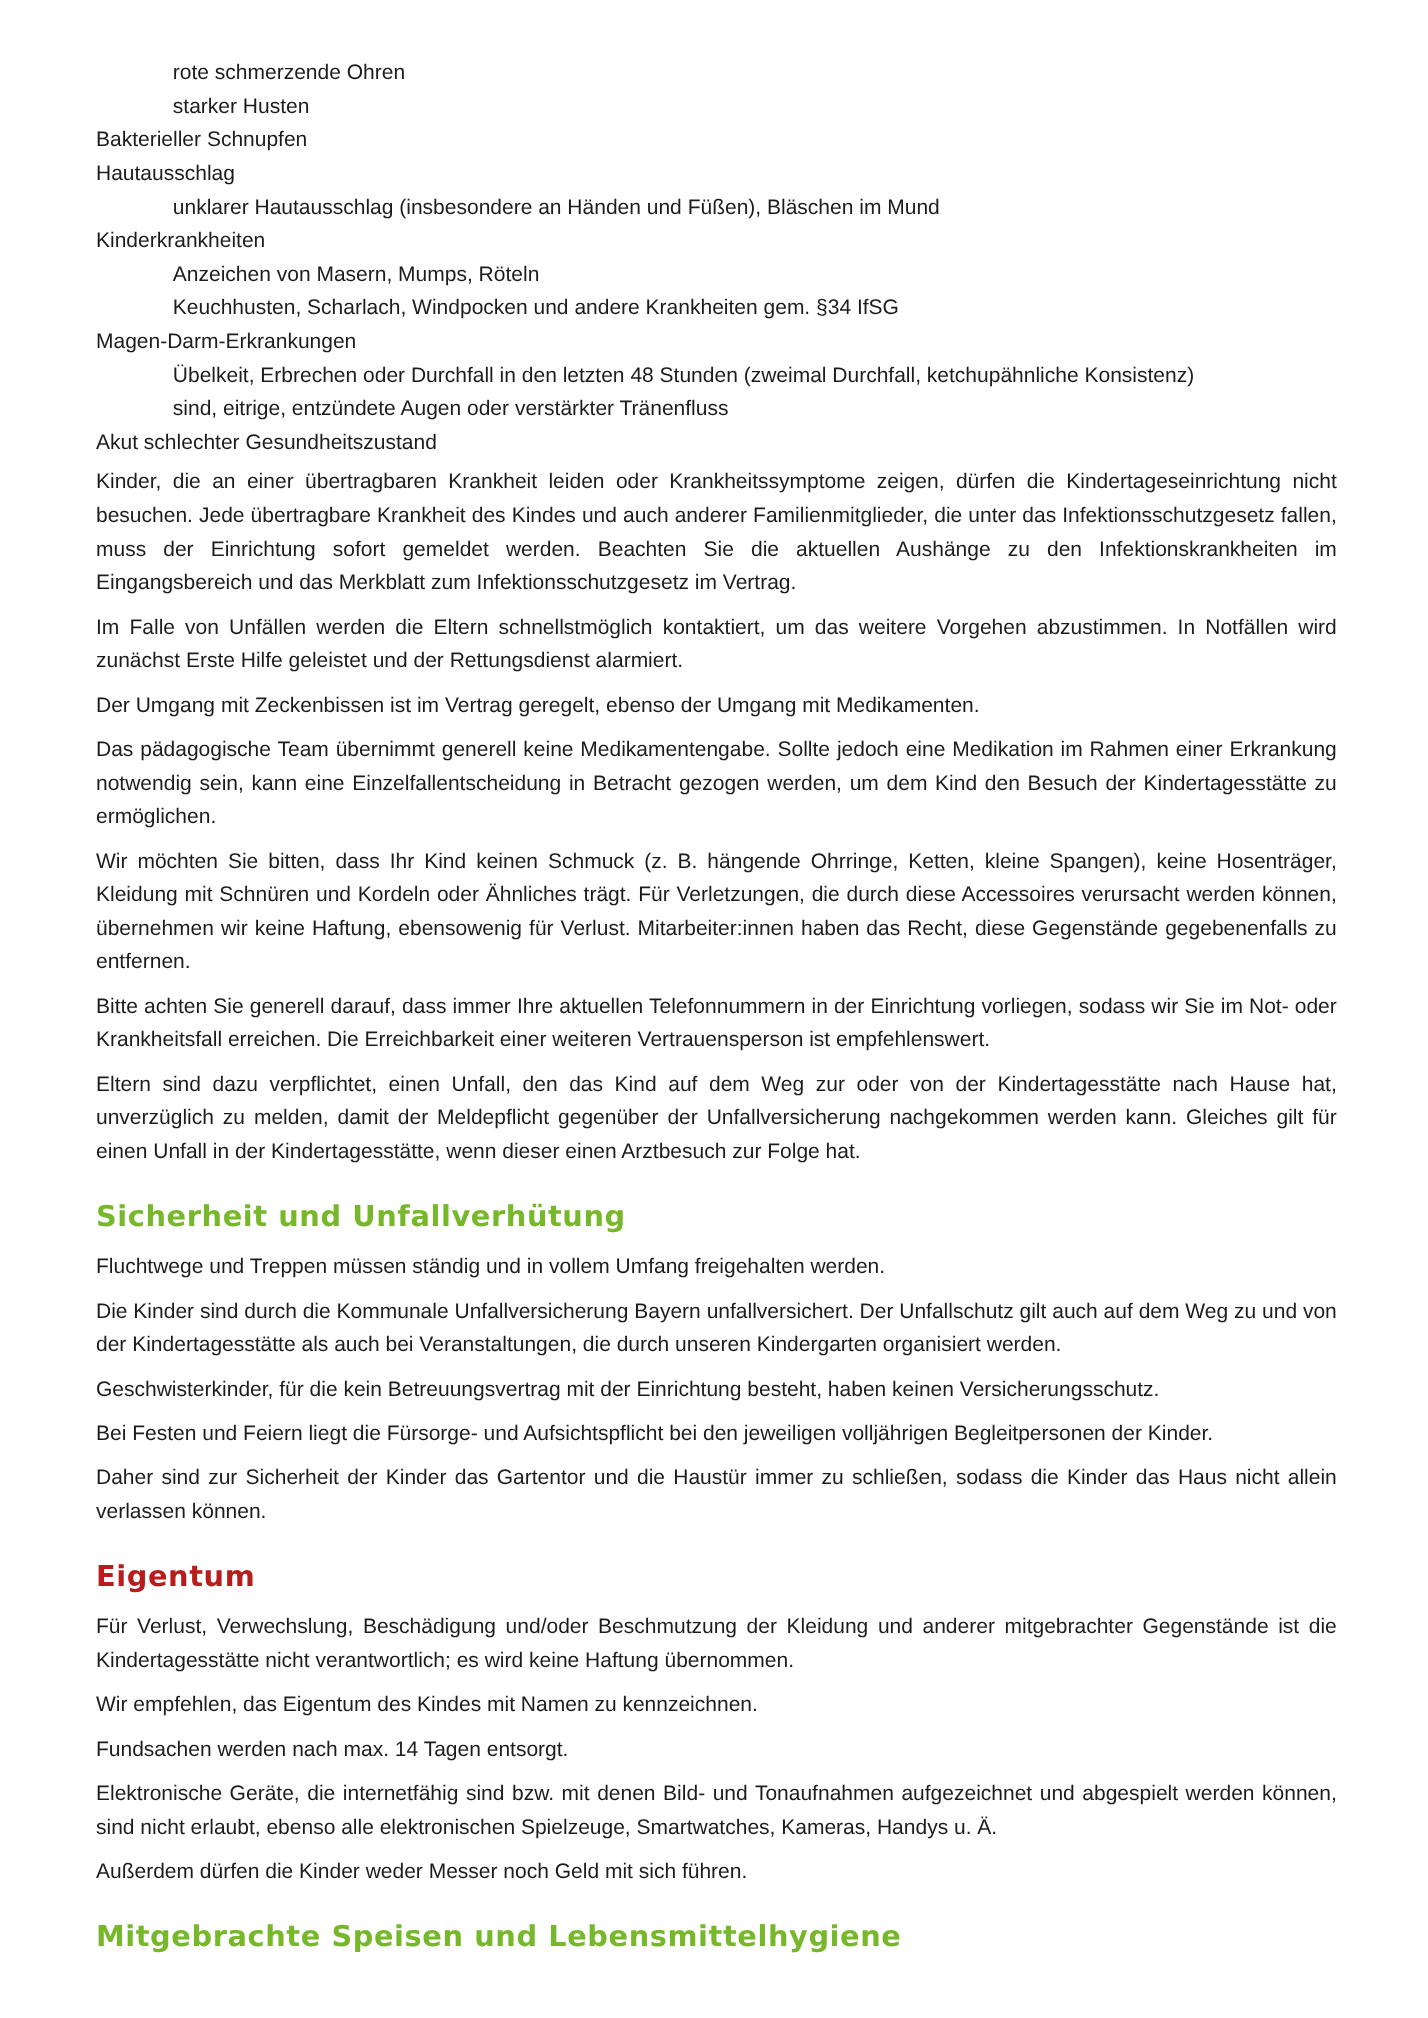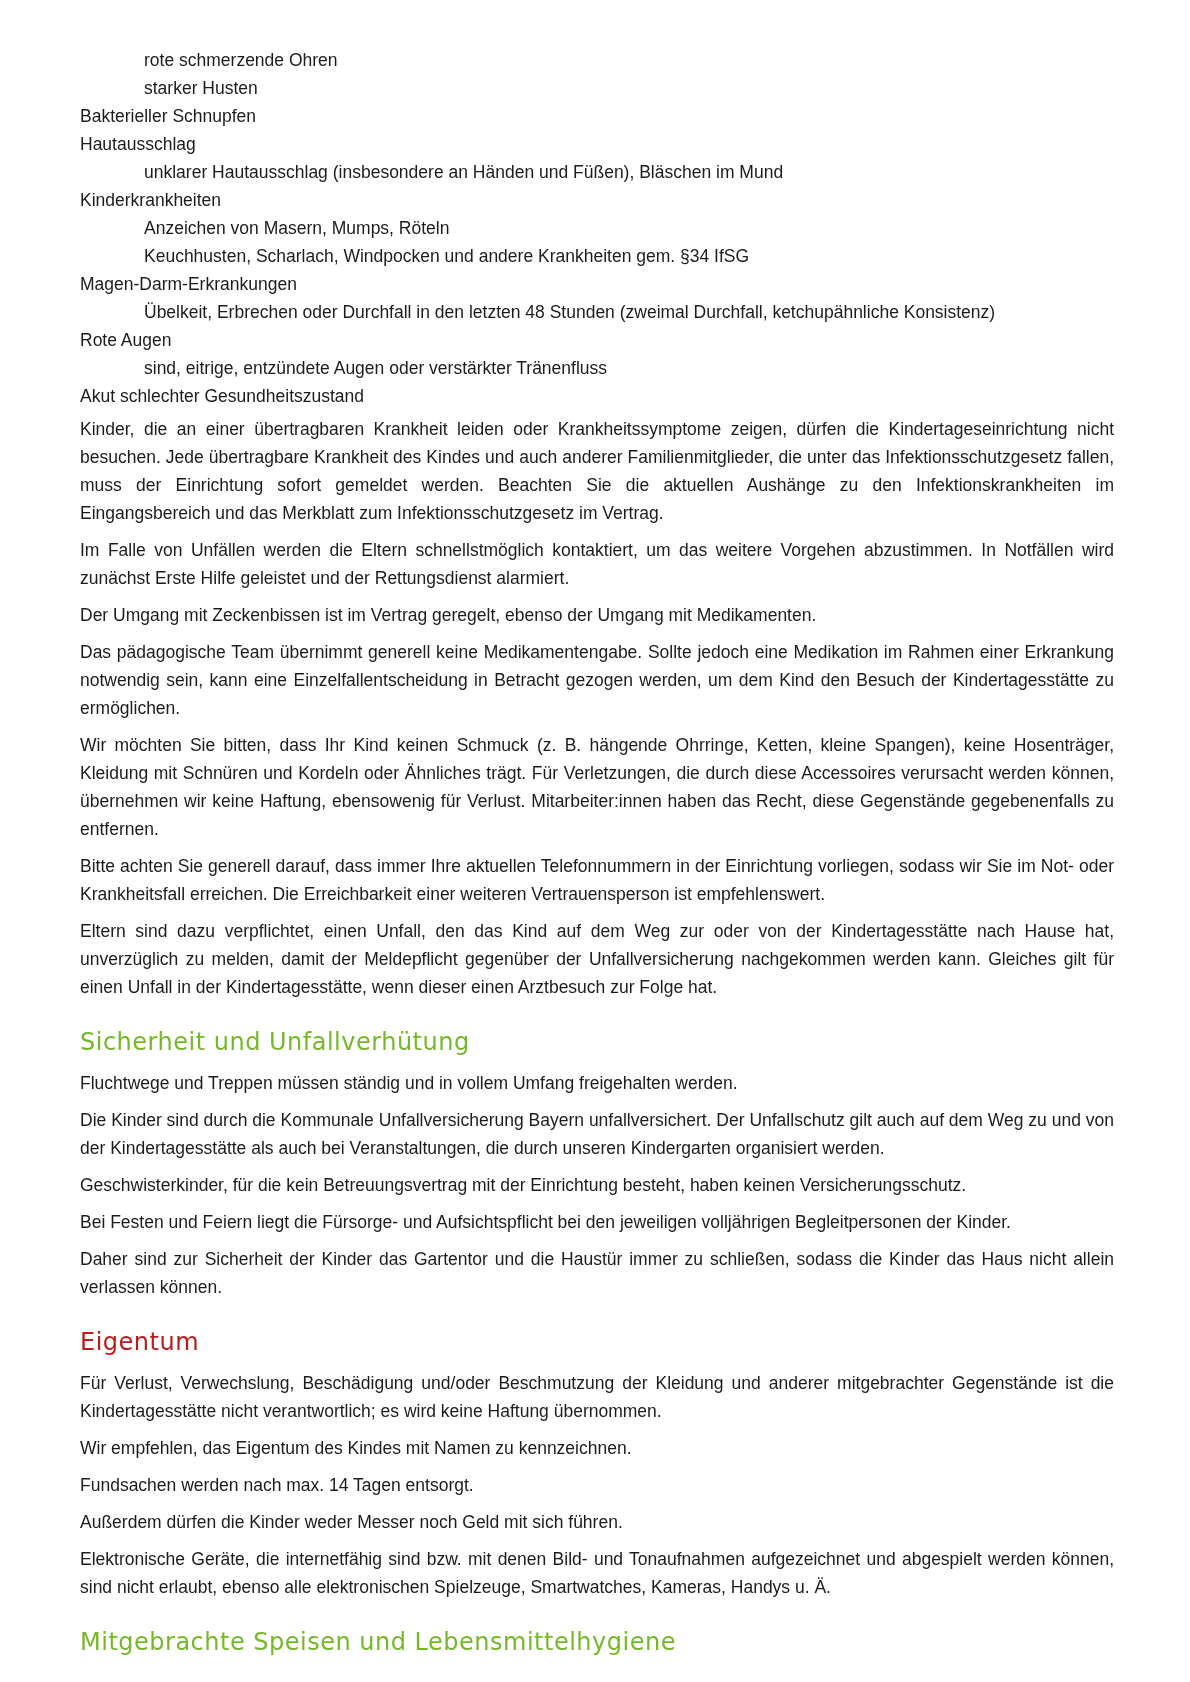--- a/index.html
+++ b/index.html
@@ -32,21 +32,21 @@
     padding-left: 64px;
   }
   .para {
     font-size: 17.5px;
     line-height: 28px;
     text-align: justify;
     margin: 0 0 9px 0;
   }
   .section-heading {
     font-family: "DejaVu Sans", sans-serif;
-    font-weight: 400;
+    font-weight: 700;
     font-size: 24px;
     line-height: 30px;
     letter-spacing: 0.5px;
     margin: 26px 0 12px 0;
     text-align: left;
   }
   .sym-list {
     margin-bottom: 5px;
   }
 </style>
@@ -58,21 +58,20 @@
       <div class="sym-item indent-1">rote schmerzende Ohren</div>
       <div class="sym-item indent-1">starker Husten</div>
       <div class="sym-item indent-0">Bakterieller Schnupfen</div>
       <div class="sym-item indent-0">Hautausschlag</div>
       <div class="sym-item indent-1">unklarer Hautausschlag (insbesondere an Händen und Füßen), Bläschen im Mund</div>
       <div class="sym-item indent-0">Kinderkrankheiten</div>
       <div class="sym-item indent-1">Anzeichen von Masern, Mumps, Röteln</div>
       <div class="sym-item indent-1">Keuchhusten, Scharlach, Windpocken und andere Krankheiten gem. §34 IfSG</div>
       <div class="sym-item indent-0">Magen-Darm-Erkrankungen</div>
       <div class="sym-item indent-1">Übelkeit, Erbrechen oder Durchfall in den letzten 48 Stunden (zweimal Durchfall, ketchupähnliche Konsistenz)</div>
-      <div class="sym-item indent-0">Rote Augen</div>
       <div class="sym-item indent-1">sind, eitrige, entzündete Augen oder verstärkter Tränenfluss</div>
       <div class="sym-item indent-0">Akut schlechter Gesundheitszustand</div>
     </div>
   <div>
       <p class="para">Kinder, die an einer übertragbaren Krankheit leiden oder Krankheitssymptome zeigen, dürfen die Kindertageseinrichtung nicht besuchen. Jede übertragbare Krankheit des Kindes und auch anderer Familienmitglieder, die unter das Infektionsschutzgesetz fallen, muss der Einrichtung sofort gemeldet werden. Beachten Sie die aktuellen Aushänge zu den Infektionskrankheiten im Eingangsbereich und das Merkblatt zum Infektionsschutzgesetz im Vertrag.</p>
       <p class="para">Im Falle von Unfällen werden die Eltern schnellstmöglich kontaktiert, um das weitere Vorgehen abzustimmen. In Notfällen wird zunächst Erste Hilfe geleistet und der Rettungsdienst alarmiert.</p>
       <p class="para">Der Umgang mit Zeckenbissen ist im Vertrag geregelt, ebenso der Umgang mit Medikamenten.</p>
       <p class="para">Das pädagogische Team übernimmt generell keine Medikamentengabe. Sollte jedoch eine Medikation im Rahmen einer Erkrankung notwendig sein, kann eine Einzelfallentscheidung in Betracht gezogen werden, um dem Kind den Besuch der Kindertagesstätte zu ermöglichen.</p>
       <p class="para">Wir möchten Sie bitten, dass Ihr Kind keinen Schmuck (z. B. hängende Ohrringe, Ketten, kleine Spangen), keine Hosenträger, Kleidung mit Schnüren und Kordeln oder Ähnliches trägt. Für Verletzungen, die durch diese Accessoires verursacht werden können, übernehmen wir keine Haftung, ebensowenig für Verlust. Mitarbeiter:innen haben das Recht, diese Gegenstände gegebenenfalls zu entfernen.</p>
       <p class="para">Bitte achten Sie generell darauf, dass immer Ihre aktuellen Telefonnummern in der Einrichtung vorliegen, sodass wir Sie im Not- oder Krankheitsfall erreichen. Die Erreichbarkeit einer weiteren Vertrauensperson ist empfehlenswert.</p>
@@ -85,20 +84,20 @@
         <p class="para">Die Kinder sind durch die Kommunale Unfallversicherung Bayern unfallversichert. Der Unfallschutz gilt auch auf dem Weg zu und von der Kindertagesstätte als auch bei Veranstaltungen, die durch unseren Kindergarten organisiert werden.</p>
         <p class="para">Geschwisterkinder, für die kein Betreuungsvertrag mit der Einrichtung besteht, haben keinen Versicherungsschutz.</p>
         <p class="para">Bei Festen und Feiern liegt die Fürsorge- und Aufsichtspflicht bei den jeweiligen volljährigen Begleitpersonen der Kinder.</p>
         <p class="para">Daher sind zur Sicherheit der Kinder das Gartentor und die Haustür immer zu schließen, sodass die Kinder das Haus nicht allein verlassen können.</p>
       </section>
       <section>
         <h2 class="section-heading" style="color: #b91c1c;">Eigentum</h2>
         <p class="para">Für Verlust, Verwechslung, Beschädigung und/oder Beschmutzung der Kleidung und anderer mitgebrachter Gegenstände ist die Kindertagesstätte nicht verantwortlich; es wird keine Haftung übernommen.</p>
         <p class="para">Wir empfehlen, das Eigentum des Kindes mit Namen zu kennzeichnen.</p>
         <p class="para">Fundsachen werden nach max. 14 Tagen entsorgt.</p>
+        <p class="para">Elektronische Geräte, die internetfähig sind bzw. mit denen Bild- und Tonaufnahmen aufgezeichnet und abgespielt werden können, sind nicht erlaubt, ebenso alle elektronischen Spielzeuge, Smartwatches, Kameras, Handys u. Ä.</p>
         <p class="para">Außerdem dürfen die Kinder weder Messer noch Geld mit sich führen.</p>
-        <p class="para">Elektronische Geräte, die internetfähig sind bzw. mit denen Bild- und Tonaufnahmen aufgezeichnet und abgespielt werden können, sind nicht erlaubt, ebenso alle elektronischen Spielzeuge, Smartwatches, Kameras, Handys u. Ä.</p>
       </section>
       <section>
         <h2 class="section-heading" style="color: rgb(118, 184, 42);">Mitgebrachte Speisen und Lebensmittelhygiene</h2>
       </section>
     </div>
 </main>
 
 </body></html>

